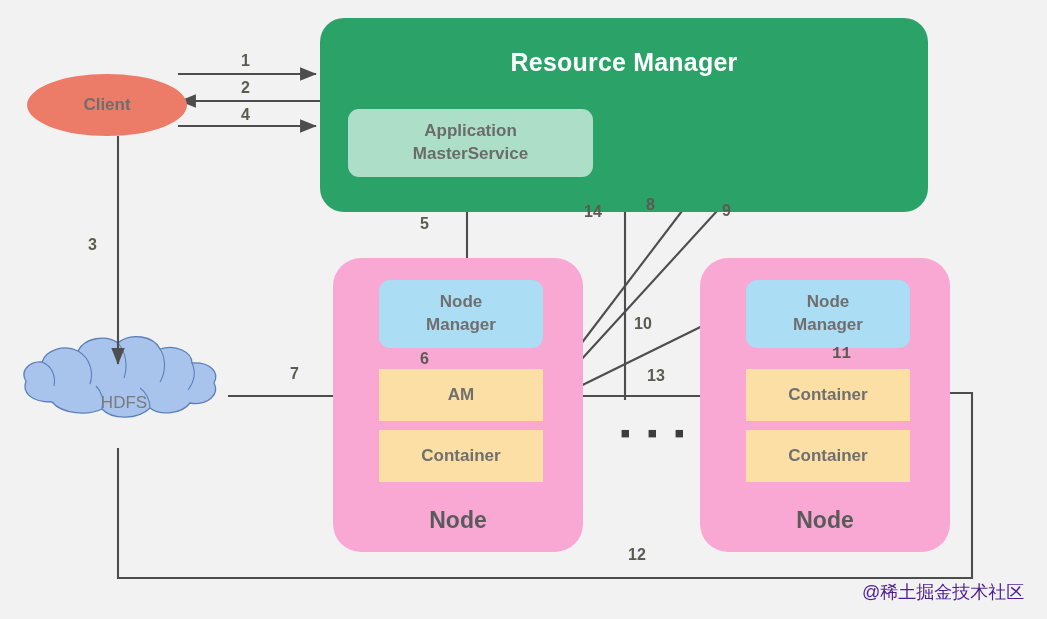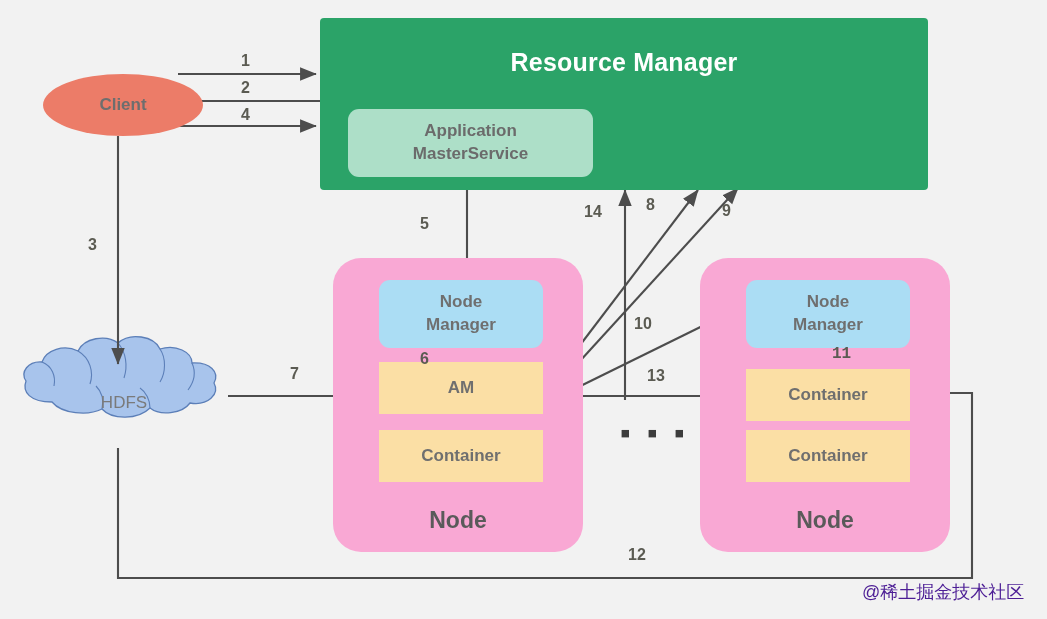--- a/index.html
+++ b/index.html
@@ -18,23 +18,23 @@
   #svg-layer{
     position:absolute;
     left:0; top:0;
     width:1047px;
     height:619px;
   }
   
   .rm-box{
     position:absolute;
     left:320px; top:18px;
-    width:608px; height:172px;
+    width:608px; height:194px;
     background:#2ba368;
-    border-radius:4px;
+    border-radius:24px;
   }
   .rm-title{
     position:absolute;
     left:0; top:30px;
     width:608px;
     text-align:center;
     color:#ffffff;
     font-size:25px;
     font-weight:bold;
     letter-spacing:.2px;
@@ -51,21 +51,21 @@
     justify-content:center;
     text-align:center;
     line-height:1.35;
   }
   .rm-sub-ams{ left:28px; top:91px; width:245px; height:68px; }
   .rm-sub-rs{ left:322px; top:91px; width:242px; height:68px; }
 
   
   .client-el{
     position:absolute;
-    left:43px; top:74px;
+    left:27px; top:74px;
     width:160px; height:62px;
     background:#ec7c68;
     border-radius:50%;
     display:flex;
     align-items:center;
     justify-content:center;
     color:#6e6e6e;
     font-size:17px;
     font-weight:bold;
   }
@@ -127,21 +127,21 @@
     left:46px;
     width:164px; height:52px;
     background:#fbdfa5;
     display:flex;
     align-items:center;
     justify-content:center;
     color:#6f6f6f;
     font-size:17px;
     font-weight:bold;
   }
-  .ctr-a{ top:104px; }
+  .ctr-a{ top:111px; }
   .ctr-b{ top:172px; }
   .ctr-r-a{ top:111px; }
   .ctr-r-b{ top:172px; }
 
   
   .num{
     position:absolute;
     color:#5b5b52;
     font-size:16px;
     font-weight:bold;

